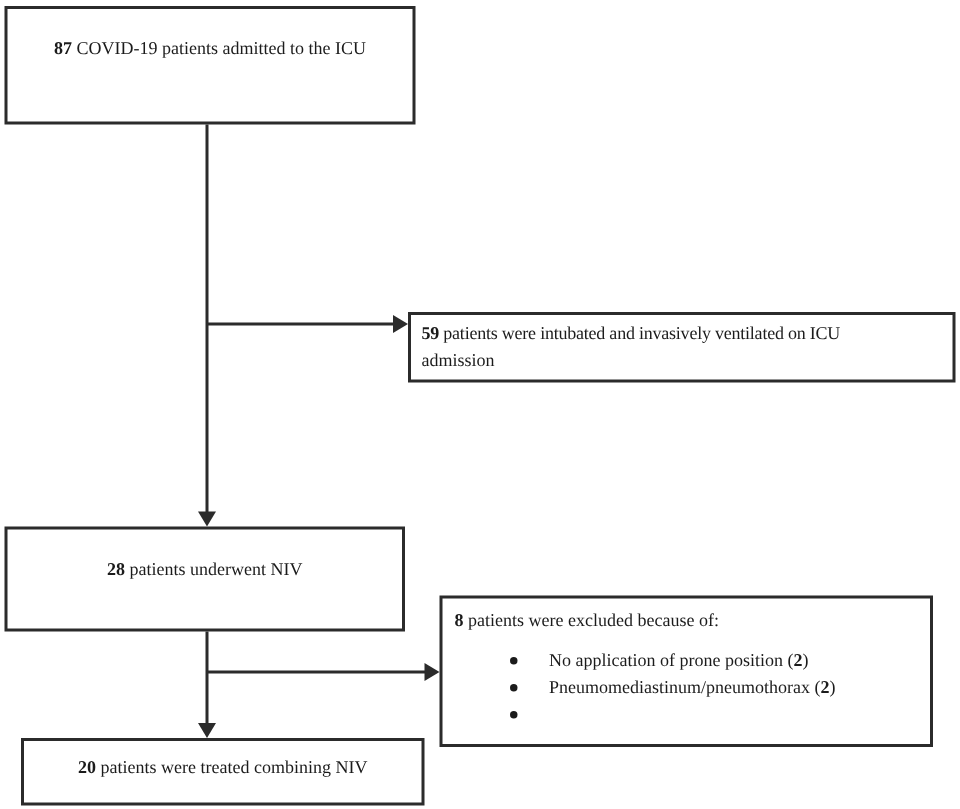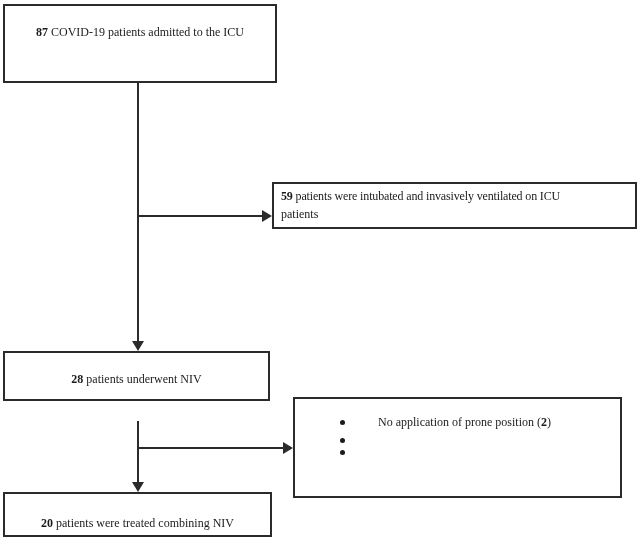--- a/index.html
+++ b/index.html
@@ -22,29 +22,29 @@
     position: absolute;
     box-sizing: border-box;
     border: 2px solid #2b2b2b;
     background: #ffffff;
   }
   .box b { font-weight: bold; }
   .center { text-align: center; }
   .nowrap { white-space: nowrap; }
 
   .box-admitted { left: 3px;   top: 4px;   width: 274px; height: 79px;  padding-top: 17px; }
-  .box-intubated{ left: 272px; top: 182px; width: 365px; height: 47px;  padding: 3px 4px 3px 7px; }
-  .box-niv      { left: 3px;   top: 351px; width: 267px; height: 50px;  padding-top: 17px; }
+  .box-intubated{ left: 272px; top: 208px; width: 365px; height: 47px;  padding: 3px 4px 3px 7px; }
+  .box-niv      { left: 3px;   top: 351px; width: 267px; height: 70px;  padding-top: 17px; }
   .box-excluded { left: 293px; top: 397px; width: 329px; height: 101px; padding: 5px 8px; }
-  .box-prone    { left: 3px;   top: 492px; width: 269px; height: 45px;  padding-top: 20px; text-align: center; }
+  .box-prone    { left: 14px;   top: 492px; width: 269px; height: 45px;  padding-top: 8px; text-align: center; }
 
   .box-intubated .l1 { letter-spacing: -0.15px; }
 
   .bullets { margin-top: 9px; }
-  .bullet-row { display: flex; padding-left: 37px; align-items: flex-start; gap: 12px; }
+  .bullet-row { display: flex; padding-left: 37px; align-items: flex-start; }
   .bullet-dot {
     flex: 0 0 auto;
     width: 5px; height: 5px;
     border-radius: 50%;
     background: #1b1b1b;
     margin-top: 7px;
   }
   .bullet-text { margin-left: 21px; white-space: nowrap; }
 
   .vline, .hline { position: absolute; background: #2b2b2b; }
@@ -76,35 +76,37 @@
 <body>
 
 <div class="stage">
 
   <div class="box box-admitted center">
     <div class="nowrap"><b>87</b><span> COVID-19 patients admitted to the ICU</span></div>
   </div>
 
   <div class="box box-intubated">
     <div class="l1 nowrap"><b>59</b><span> patients were intubated and invasively ventilated on ICU</span></div>
-    <div>patients</div>
+    <div>admission</div>
   </div>
 
   <div class="box box-niv center">
     <div class="nowrap"><b>28</b><span> patients underwent NIV</span></div>
   </div>
 
   <div class="box box-excluded">
+    <div class="nowrap"><b>8</b><span> patients were excluded because of:</span></div>
     <div class="bullets">
       <div class="bullet-row">
         <span class="bullet-dot"></span>
         <span class="bullet-text"><span>No application of prone position (</span><b>2</b><span>)</span></span>
       </div>
       <div class="bullet-row">
         <span class="bullet-dot"></span>
+        <span class="bullet-text"><span>Pneumomediastinum/pneumothorax (</span><b>2</b><span>)</span></span>
       </div>
       <div class="bullet-row">
         <span class="bullet-dot"></span>
       </div>
     </div>
   </div>
 
   <div class="box box-prone center">
     <div class="nowrap"><b>20</b><span> patients were treated combining NIV</span></div>
   </div>

